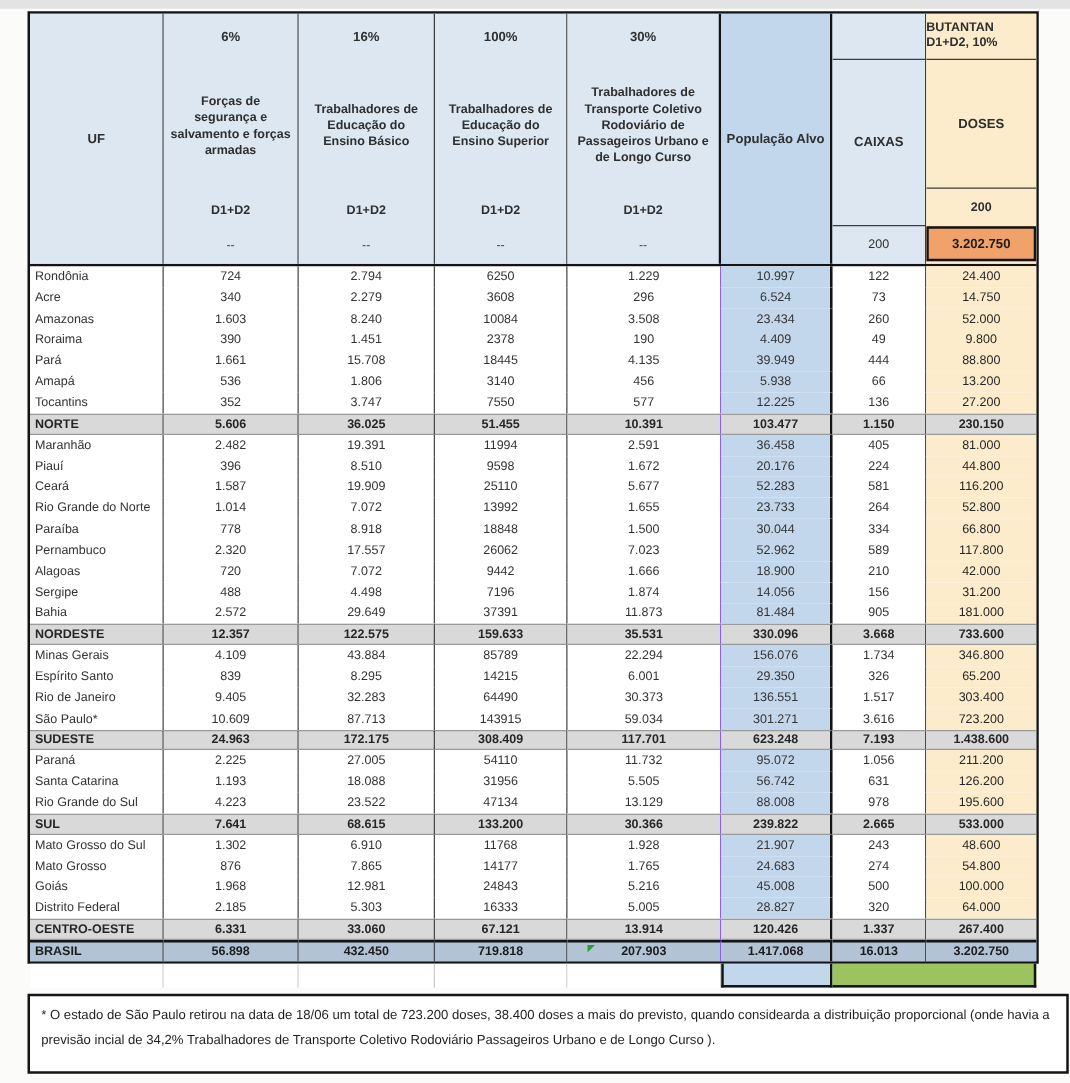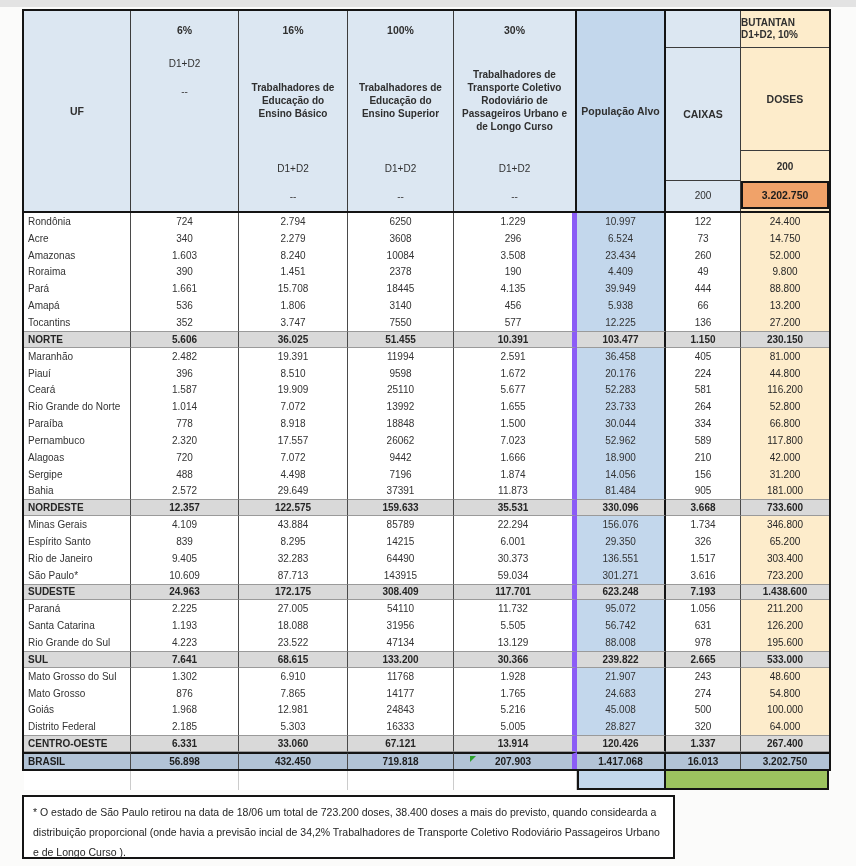--- a/index.html
+++ b/index.html
@@ -23,21 +23,21 @@
   .hdr-cell{box-sizing:border-box;border-right:1px solid #3c3c3c;background:var(--header_blue);
             display:flex;flex-direction:column;align-items:stretch;overflow:hidden;}
   .hdr-cell.uf-cell{justify-content:center;align-items:center;font-weight:bold;font-size:10.5px;}
   .hdr-cell.pop-cell{background:var(--pop_blue);border-right:2px solid #141414;
             justify-content:center;align-items:center;font-weight:bold;font-size:10.5px;text-align:center;}
   .hdr-cell.c4{border-right:2px solid #141414;}
   .hdr-cell.doses-col{border-right:none;background:var(--tan);padding:0;}
   .cat-percent{height:37px;display:flex;align-items:center;justify-content:center;font-weight:bold;font-size:10.5px;flex:none;}
   .cat-title{height:105px;display:flex;align-items:center;justify-content:center;text-align:center;
              font-weight:bold;font-size:10px;line-height:1.3;padding:0 5px;flex:none;}
-  .cat-dose{height:30px;display:flex;align-items:center;justify-content:center;font-weight:normal;font-size:10px;flex:none;text-align:center;}
+  .cat-dose{height:30px;display:flex;align-items:center;justify-content:center;font-weight:bold;font-size:10px;flex:none;text-align:center;}
   .cat-dash{height:26px;display:flex;align-items:center;justify-content:center;font-size:10px;color:#444;flex:none;}
   .cx-a{height:37px;border-bottom:1px solid #3c3c3c;flex:none;box-sizing:border-box;}
   .cx-b{height:133px;border-bottom:1px solid #3c3c3c;flex:none;box-sizing:border-box;
         display:flex;align-items:center;justify-content:center;font-weight:bold;font-size:10.5px;}
   .cx-c{height:28px;flex:none;display:flex;align-items:center;justify-content:center;font-size:10px;}
   .ds-a{height:37px;border-bottom:1px solid #3c3c3c;flex:none;box-sizing:border-box;
         display:flex;flex-direction:column;align-items:flex-start;justify-content:center;
         font-weight:bold;font-size:10px;line-height:1.25;text-align:center;}
   .ds-b{height:103px;border-bottom:1px solid #3c3c3c;flex:none;box-sizing:border-box;
         display:flex;align-items:center;justify-content:center;font-weight:bold;font-size:10.5px;}
@@ -45,60 +45,61 @@
   .ds-d{height:28px;flex:none;display:flex;align-items:center;justify-content:center;
         background:var(--orange);border:2px solid #141414;box-sizing:border-box;
         font-weight:bold;font-size:10.5px;color:#1c1c1c;}
 
   
   .tbody{grid-auto-rows:16.85px;}
   .cell{box-sizing:border-box;display:flex;align-items:center;font-size:10px;
         border-right:1px solid #4a4a4a;position:relative;color:#333;}
   .c-uf{padding-left:4px;justify-content:flex-start;}
   .c-num{justify-content:center;}
-  .c-v3{border-right:5px solid #8b5cf6;}
+  .c-v3{border-right:1px solid #8b5cf6;}
   .c-v4{border-right:2px solid #141414;}
   .c-v6{border-right:none;}
   .t-state.c-v4{background:var(--pop_blue);}
   .t-state.c-v6{background:var(--tan);font-weight:normal;color:#262626;}
   .t-region{background:var(--region_gray);font-weight:bold;color:#262626;
             border-top:1px solid #9a9a9a;border-bottom:1px solid #9a9a9a;text-align:right;}
   .t-brasil{background:var(--brasil_blue);font-weight:bold;color:#1c1c1c;border-top:2px solid #141414;}
   .flag::before{content:"";position:absolute;top:2px;left:16px;width:0;height:0;
         border-top:6px solid #2ca02c;border-right:6px solid transparent;}
 
   
   .strip{position:absolute;left:24px;top:771px;width:805px;height:19px;}
   .x-plain{box-sizing:border-box;border-right:1px solid #cccccc;background:#fff;}
   .x-pop{box-sizing:border-box;background:var(--pop_blue);
          border-left:2px solid #141414;border-right:2px solid #141414;border-bottom:2px solid #141414;}
   .x-green{grid-column:span 2;box-sizing:border-box;background:var(--green);
          border-right:2px solid #141414;border-bottom:2px solid #141414;}
 
   
   .footnote{
-    position:absolute;left:22px;top:795px;width:653px;height:64px;box-sizing:border-box;
+    position:absolute;left:22px;top:795px;width:833px;height:64px;box-sizing:border-box;
     border:2px solid #141414;background:#fff;padding:5px 9px;
     font-size:10.5px;line-height:20px;color:#1f1f1f;
   }
 </style>
 </head>
 <body>
 
 <div class="topstrip"></div>
 
 <div class="tablewrap">
 
   <div class="grid hdr">
     <div class="hdr-cell uf-cell">
       <span>UF</span>
     </div>
 
     <div class="hdr-cell">
       <div class="cat-percent">6%</div>
+      <div class="cat-title">Forças de segurança e salvamento e forças armadas</div>
       <div class="cat-dose">D1+D2</div>
       <div class="cat-dash">--</div>
     </div>
 
     <div class="hdr-cell">
       <div class="cat-percent">16%</div>
       <div class="cat-title">Trabalhadores de Educação do Ensino Básico</div>
       <div class="cat-dose">D1+D2</div>
       <div class="cat-dash">--</div>
     </div>

